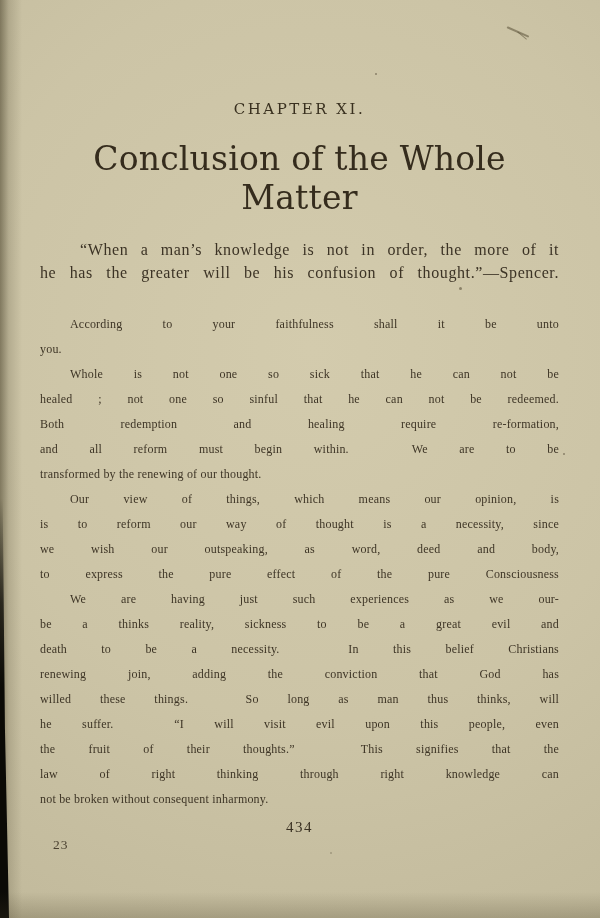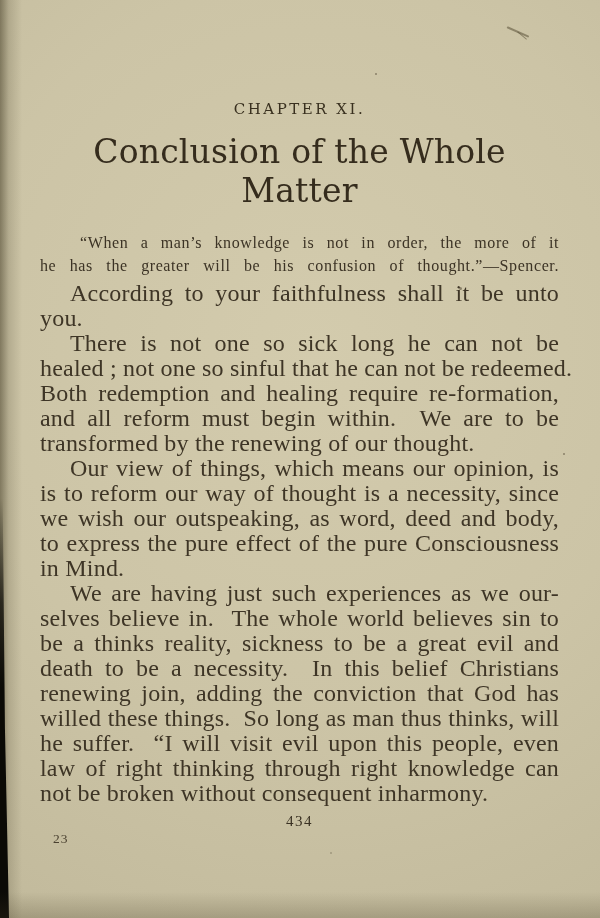--- a/index.html
+++ b/index.html
@@ -70,46 +70,46 @@
   .content {
     position: relative;
     padding: 100px 41px 0 40px; 
   }
   .chapter-heading {
     text-align: center;
     font-family: "DejaVu Serif", serif;
     font-size: 15px;
     letter-spacing: 2.5px;
     color: #39301f;
-    margin-bottom: 14px;
+    margin-bottom: 21px;
   }
   .page-title {
     margin: 4px 0 21px 0;
     text-align: center;
     font-family: "DejaVu Serif", serif;
     font-weight: normal;
     font-size: 33px;
     letter-spacing: 0.2px;
     color: #352c1d;
   }
   .epigraph {
-    margin-bottom: 4px;
+    margin-bottom: 28px;
   }
   .epigraph .line {
     font-size: 16px;
     line-height: 23px;
     letter-spacing: 0.6px;
     text-align: justify;
     text-align-last: justify;
     color: #3c3325;
   }
   .epigraph .line.indent { text-indent: 40px; }
 
   .bodytext .line {
-    font-size: 24px;
+    font-size: 12px;
     line-height: 25px;
     height: 25px;
     letter-spacing: 0.2px;
     text-align: justify;
     text-align-last: justify;
     white-space: nowrap;
     color: #3e3526;
   }
   .bodytext .line.first { text-indent: 30px; }
   .bodytext .line.last  { text-align-last: left; }
@@ -146,43 +146,42 @@
     </div>
 
     <div class="bodytext">
 
       <div class="paragraph">
         <div class="line first">According to your faithfulness shall it be unto</div>
         <div class="line last">you.</div>
       </div>
 
       <div class="paragraph">
-        <div class="line first">There is not one so sick long he can not be</div>
+        <div class="line first">Whole is not one so sick that he can not be</div>
         <div class="line">healed ; not one so sinful that he can not be redeemed.</div>
         <div class="line">Both redemption and healing require re-formation,</div>
         <div class="line">and all reform must begin within.&nbsp; We are to be</div>
         <div class="line last">transformed by the renewing of our thought.</div>
       </div>
 
       <div class="paragraph">
         <div class="line first">Our view of things, which means our opinion, is</div>
         <div class="line">is to reform our way of thought is a necessity, since</div>
         <div class="line">we wish our outspeaking, as word, deed and body,</div>
         <div class="line">to express the pure effect of the pure Consciousness</div>
-        <div class="line last">in Mind.</div>
       </div>
 
       <div class="paragraph">
         <div class="line first">We are having just such experiences as we our-</div>
-        <div class="line">selves believe in.&nbsp; The whole world believes sin to</div>
         <div class="line">be a thinks reality, sickness to be a great evil and</div>
         <div class="line">death to be a necessity.&nbsp; In this belief Christians</div>
         <div class="line">renewing join, adding the conviction that God has</div>
         <div class="line">willed these things.&nbsp; So long as man thus thinks, will</div>
         <div class="line">he suffer.&nbsp; “I will visit evil upon this people, even</div>
+        <div class="line">the fruit of their thoughts.”&nbsp; This signifies that the</div>
         <div class="line">law of right thinking through right knowledge can</div>
         <div class="line last">not be broken without consequent inharmony.</div>
       </div>
 
     </div>
 
     <div class="footer">
       <div class="page-number">434</div>
       <div class="signature-mark">23</div>
     </div>

